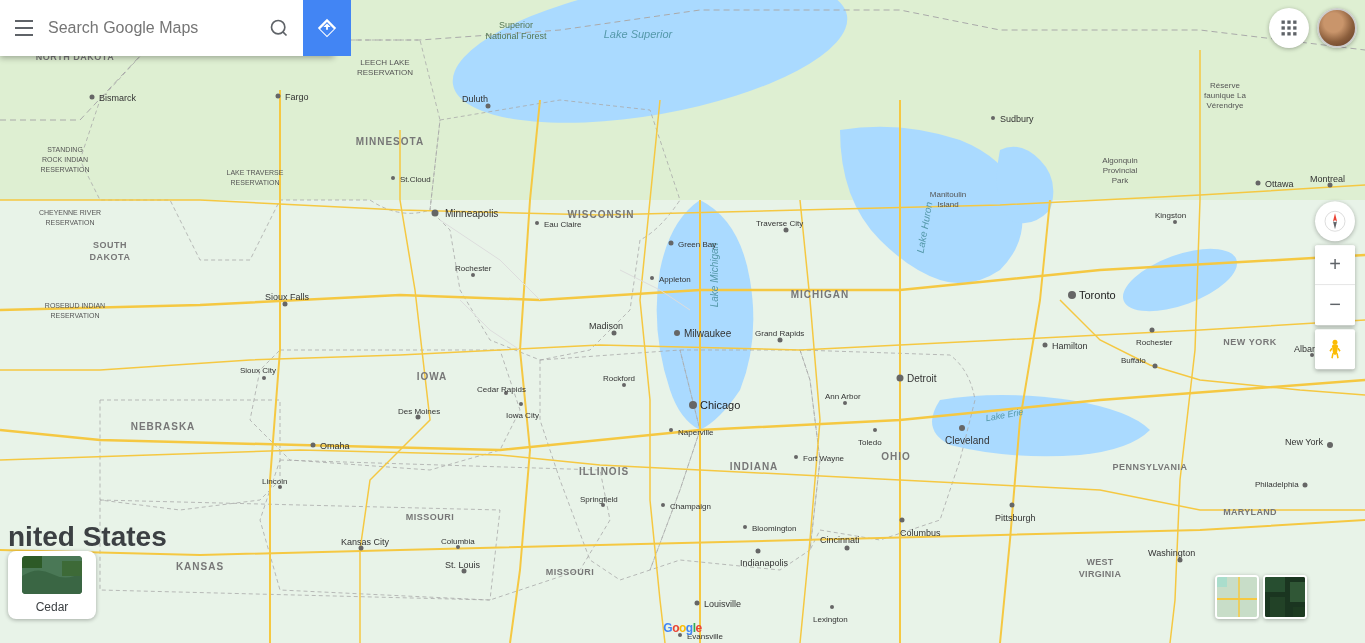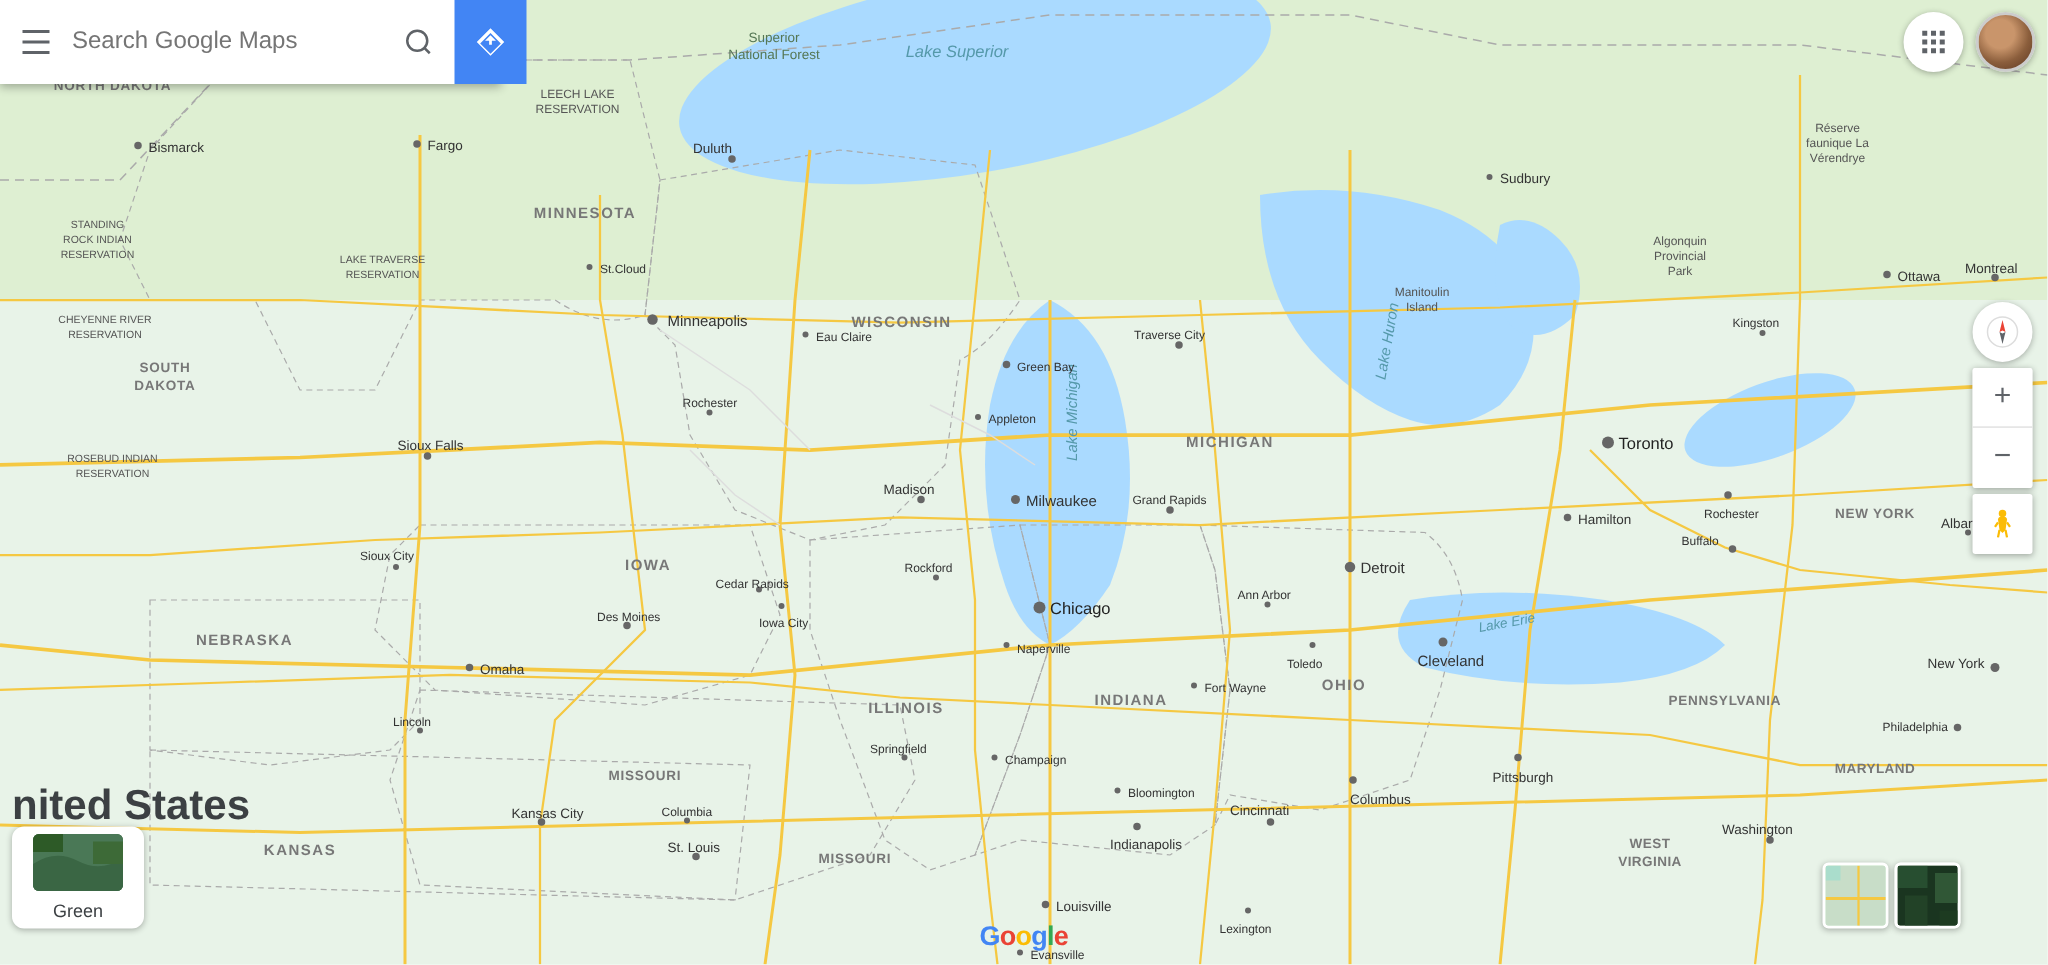--- a/index.html
+++ b/index.html
@@ -544,21 +544,21 @@
 
   <div id="layers-btn">
     <div id="layers-preview" style="width:60px; height:38px; border-radius:4px; overflow:hidden; position:relative;">
       <svg width="60" height="38" viewBox="0 0 60 38">
         <rect width="60" height="38" fill="#4a7856"></rect>
         <path d="M0 20 Q15 10 30 18 Q45 26 60 16 L60 38 L0 38Z" fill="#3a6644"></path>
         <rect x="0" y="0" width="20" height="12" fill="#2d5a27"></rect>
         <rect x="40" y="5" width="20" height="15" fill="#3d6a37"></rect>
       </svg>
     </div>
-    <span style="font-size:12px; color:#3c4043; margin-top:2px;">Green</span>
+    <span style="font-size:12px; color:#3c4043; margin-top:2px;">Cedar</span>
   </div>
 
   <div id="right-controls" style="position:absolute; right:10px; bottom:80px; display:flex; flex-direction:column; gap:4px; z-index:100; align-items:center;">
 
     <div id="compass-btn" class="map-control-btn" style="border-radius:50%; width:40px; height:40px; background:white; box-shadow:0 1px 4px rgba(0,0,0,0.3); display:flex; align-items:center; justify-content:center;">
       <svg width="24" height="24" viewBox="0 0 24 24">
         <circle cx="12" cy="12" r="10" fill="white" stroke="#dddddd" stroke-width="1"></circle>
         <polygon points="12,4 10,12 12,11 14,12" fill="#EA4335"></polygon>
         <polygon points="12,20 10,12 12,13 14,12" fill="#5f6368"></polygon>
       </svg>
@@ -592,17 +592,17 @@
       <svg width="44" height="44" viewBox="0 0 44 44">
         <rect width="44" height="44" fill="#1a3520"></rect>
         <rect x="0" y="0" width="20" height="15" fill="#2a5535" opacity="0.8"></rect>
         <rect x="25" y="5" width="19" height="20" fill="#3a6640" opacity="0.7"></rect>
         <rect x="5" y="20" width="15" height="24" fill="#244428" opacity="0.9"></rect>
         <rect x="28" y="30" width="16" height="14" fill="#1e3d22" opacity="0.8"></rect>
       </svg>
     </div>
   </div>
 
-  <div id="google-logo" style="position:absolute; bottom:8px; left:50%; transform:translateX(-50%); z-index:100; font-size:18px; font-weight:700;">
+  <div id="google-logo" style="position:absolute; bottom:8px; left:50%; transform:translateX(-50%); z-index:100; font-size:12px; font-weight:700;">
     <span class="g-blue">G</span><span class="g-red">o</span><span class="g-yellow">o</span><span class="g-blue">g</span><span class="g-green">l</span><span class="g-red">e</span>
   </div>
 
 </div>
 
 </body></html>

